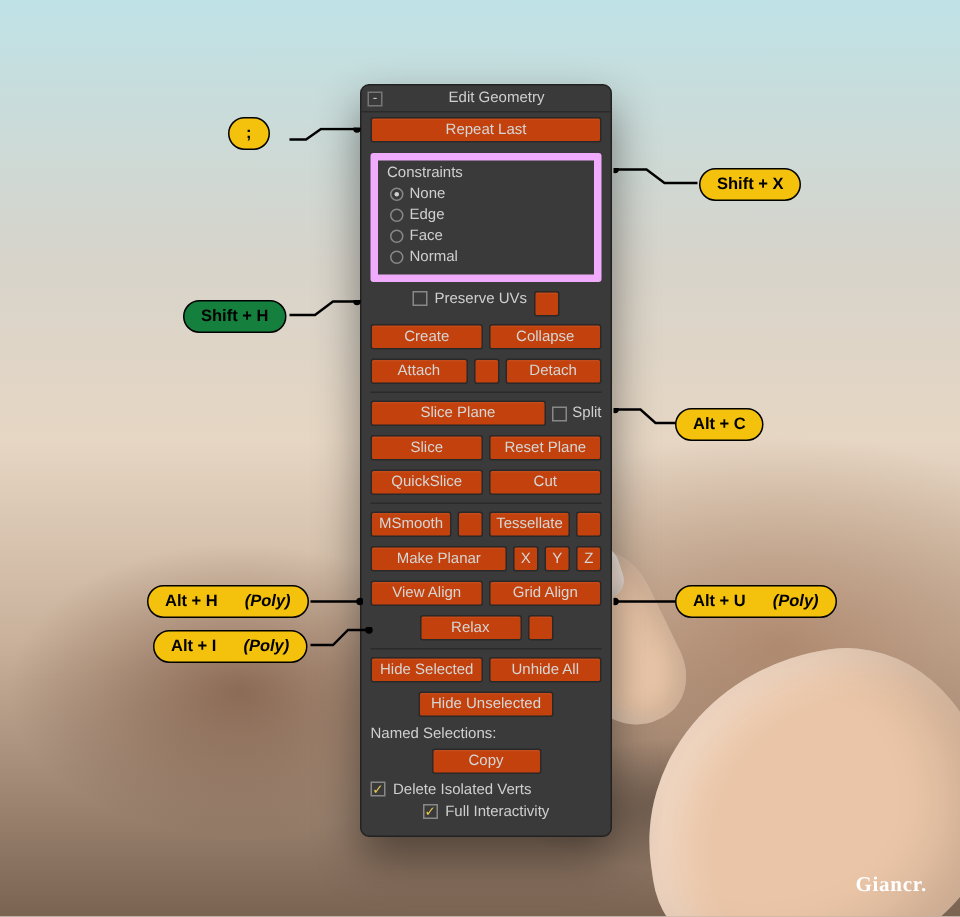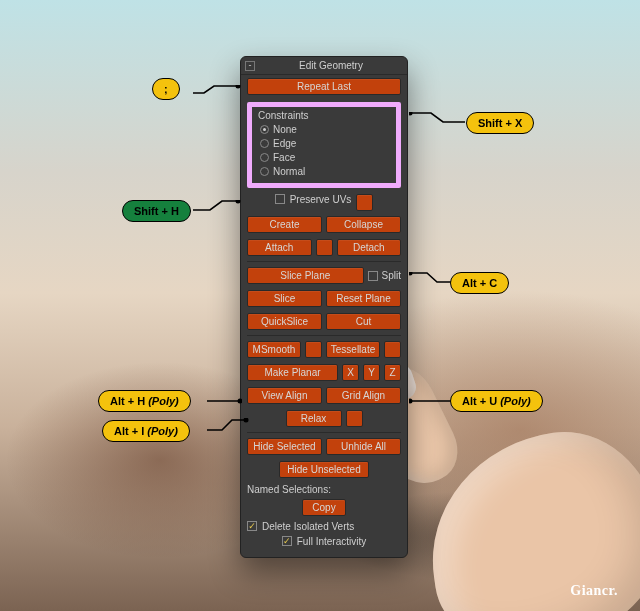--- a/index.html
+++ b/index.html
@@ -32,21 +32,21 @@
   .rdot{width:9px;height:9px;border-radius:50%;border:1px solid #888;position:relative}
   .rdot.on::after{content:"";position:absolute;inset:2px;border-radius:50%;background:#cfcfcf}
   .chk{width:10px;height:10px;border:1px solid #888;display:inline-flex;align-items:center;justify-content:center;color:#e7c94e;font-size:9px;line-height:1}
   .chk.on::after{content:"✓"}
   .checkline{display:flex;align-items:flex-start;gap:5px;padding:2px 6px}
   .sep{height:1px;background:#2a2a2a;margin:2px 6px}
   .lbl{padding:3px 6px 1px;color:#cfcfcf}
   
   .call{position:absolute;font-size:11px;font-weight:bold;border:1.5px solid #000;border-radius:12px;height:22px;display:inline-flex;align-items:center;padding:0 11px;background:#f4c20d;color:#000;white-space:nowrap}
   .call.blue{background:#15803d}
-  .call .it{font-style:italic;font-weight:bold;margin-left:3px}
+  .call .it{font-style:italic;font-weight:bold;margin-left:18px}
   .wire{position:absolute;pointer-events:none}
   .wire line,.wire path{stroke:#000;stroke-width:1.6;fill:none}
   .wire circle{fill:#000}
   .brand{position:absolute;right:22px;bottom:12px;color:#fff;font-weight:bold;font-size:14px;letter-spacing:.5px;font-family:Georgia,serif}
 </style>
 </head>
 <body>
 
 <div class="stage">
   <div class="shadow"></div>
@@ -126,34 +126,34 @@
       <div class="btn" style="flex:2">Make Planar</div>
       <div class="btn sq">X</div>
       <div class="btn sq">Y</div>
       <div class="btn sq">Z</div>
     </div>
     <div class="row">
       <div class="btn fill">View Align</div>
       <div class="btn fill">Grid Align</div>
     </div>
     <div class="row center">
-      <div class="btn" style="width:56px">Relax</div>
+      <div class="btn" style="width:68px">Relax</div>
       <div class="btn sq"></div>
     </div>
     <div class="sep"></div>
     <div class="row">
       <div class="btn fill">Hide Selected</div>
       <div class="btn fill">Unhide All</div>
     </div>
     <div class="row center">
         <div class="btn" style="width:90px">Hide Unselected</div>
       </div>
     <div class="lbl">Named Selections:</div>
     <div class="row center">
-        <div class="btn" style="width:44px">Copy</div>
+        <div class="btn" style="width:73px">Copy</div>
       </div>
     <div class="checkline">
       <span class="chk on"></span>
       <span>Delete Isolated Verts</span>
     </div>
     <div class="checkline" style="justify-content:center">
       <span class="chk on"></span>
       <span>Full Interactivity</span>
     </div>
   </div>

